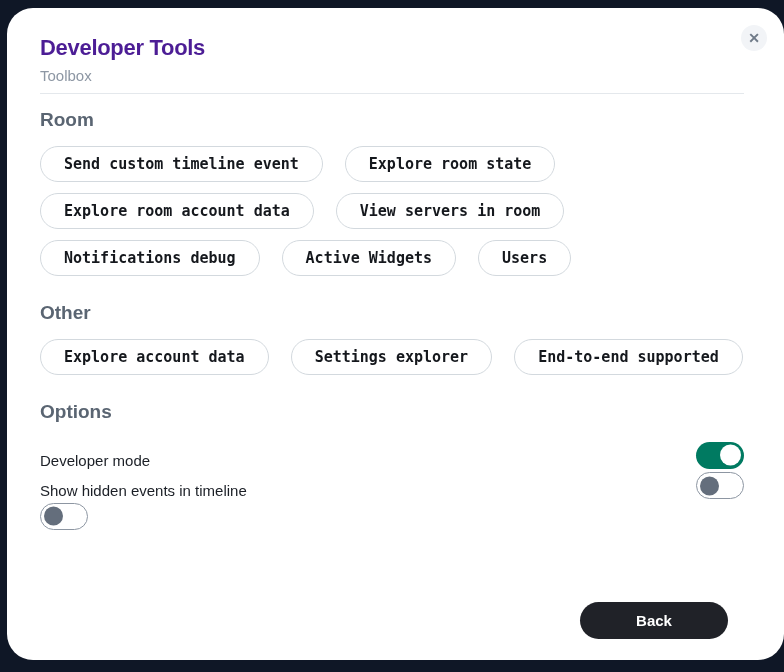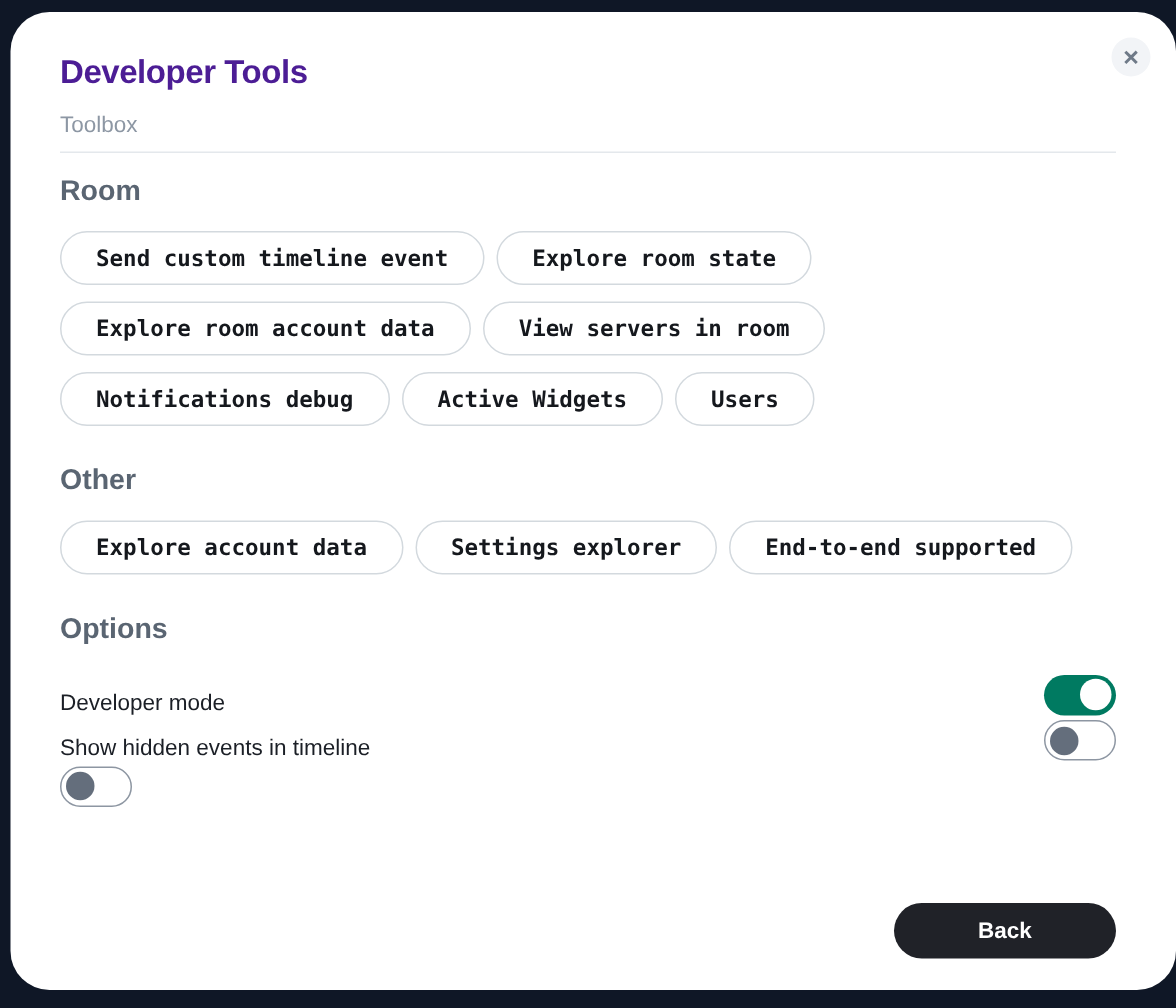--- a/index.html
+++ b/index.html
@@ -32,39 +32,39 @@
     cursor: pointer;
     display: flex; align-items: center; justify-content: center;
   }
   h1.title {
     font-size: 22px;
     font-weight: 700;
     color: #4c1d95;
     letter-spacing: -0.3px;
   }
   .subtitle {
-    margin-top: 14px;
+    margin-top: 6px;
     font-size: 15px;
     color: #8d97a4;
   }
   .divider {
     margin-top: 9px;
     border-bottom: 1px solid #e4e8ec;
   }
   h2.section-heading {
     font-size: 19px;
     font-weight: 700;
     color: #5a6572;
     margin: 26px 0 15px 0;
   }
   .tool-section:first-child h2.section-heading { margin-top: 15px; }
   .pill-row {
     display: flex;
     flex-wrap: wrap;
-    gap: 11px 8px;
+    gap: 11px 22px;
   }
   button.pill {
     height: 36px;
     padding: 0 23px;
     border-radius: 19px;
     border: 1px solid #d3d9de;
     background: #ffffff;
     font-family: "DejaVu Sans Mono", "Liberation Mono", monospace;
     font-size: 15px;
     font-weight: 700;
@@ -97,21 +97,21 @@
     transform: translateY(-50%);
     border-radius: 50%;
     display: block;
   }
   .toggle.on { background: var(--toggle-on, #007a61); }
   .toggle.on .knob { width: 21px; height: 21px; right: 3px; background: #ffffff; }
   .toggle.off { background: #ffffff; border: 1.5px solid #8d96a2; }
   .toggle.off .knob { width: 19px; height: 19px; left: 3px; background: var(--knob-off, #646e7c); }
   .footer {
     position: absolute;
-    right: 40px; bottom: 21px;
+    right: 56px; bottom: 21px;
   }
   button.back-btn {
     width: 148px; height: 37px;
     border: none;
     border-radius: 19px;
     background: var(--back-bg, #202228);
     color: #ffffff;
     font-family: "Liberation Sans", sans-serif;
     font-size: 15px;
     font-weight: 700;

